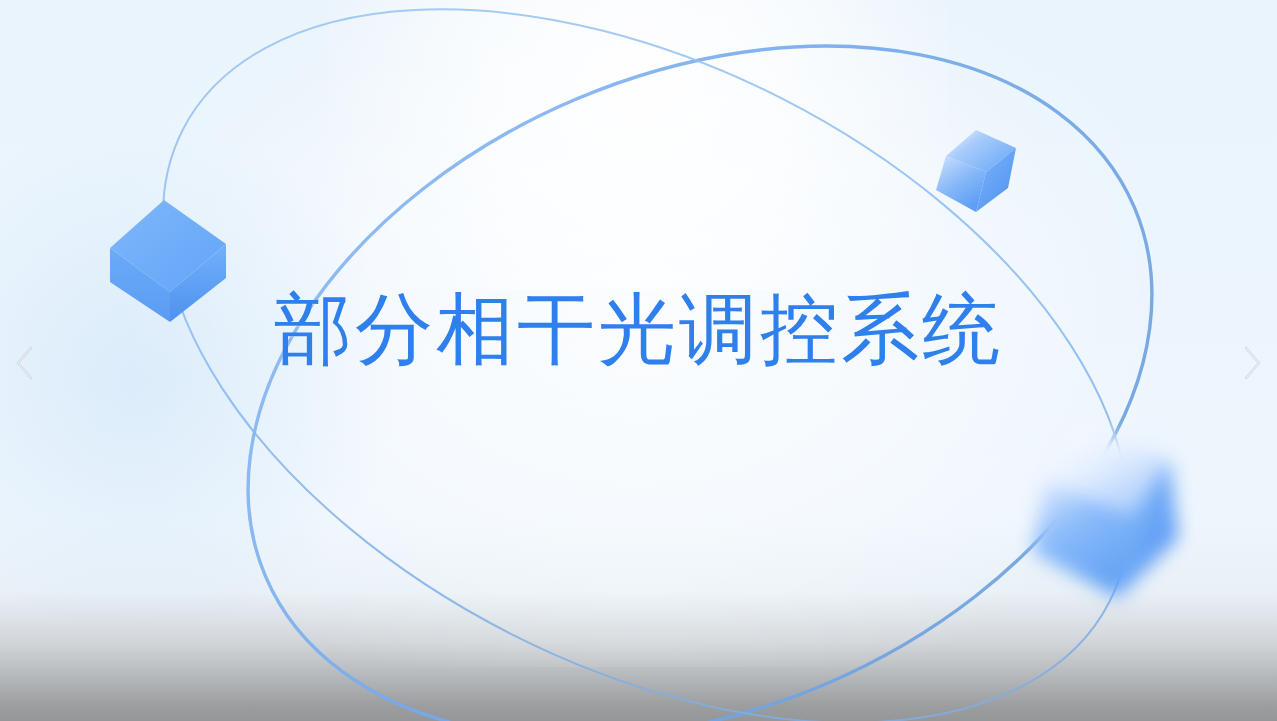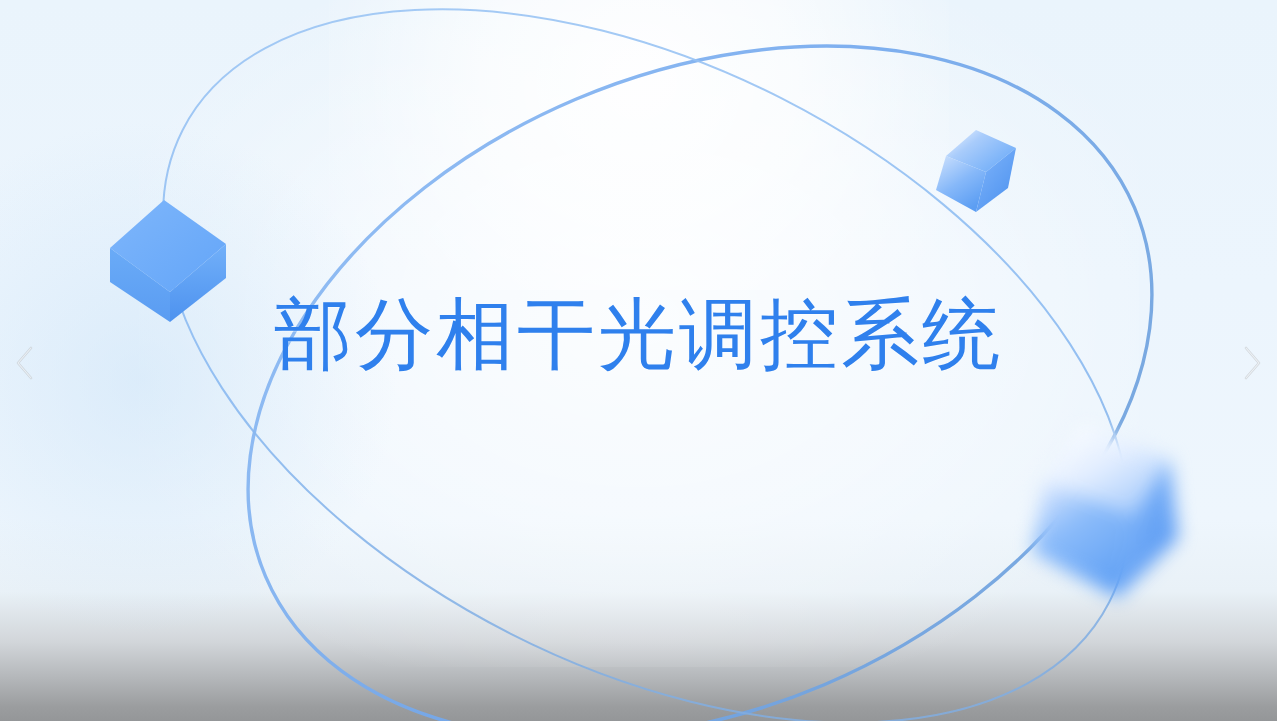--- a/index.html
+++ b/index.html
@@ -103,21 +103,21 @@
     position: absolute;
     left: 0;
     right: 0;
     top: 296px;
     text-align: center;
     font-size: 78px;
     line-height: 1.0;
     letter-spacing: 3px;
     font-weight: 400;
     color: #2f80ed;
-    font-family: Liberation Serif, serif;
+    font-family: Liberation Mono, monospace;
     text-shadow: 0 1px 0 rgba(255,255,255,0.4);
     white-space: nowrap;
   }
 
   
   .nav-arrow {
     position: absolute;
     top: 337px;
     width: 46px;
     height: 52px;

